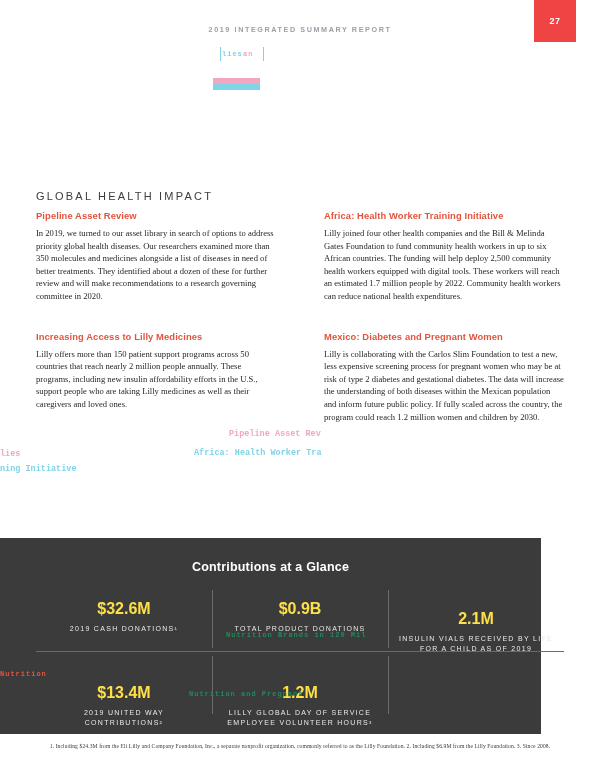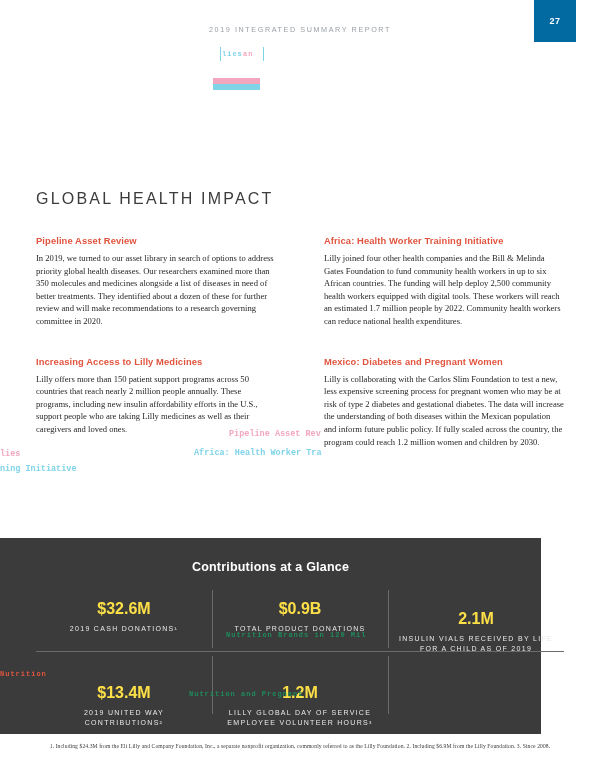--- a/index.html
+++ b/index.html
@@ -28,28 +28,29 @@
     position: absolute;
     top: 25px;
     left: 0;
     width: 600px;
     text-align: center;
     font-family: "Liberation Sans", sans-serif;
     font-size: 7.2px;
     letter-spacing: 1.6px;
     color: #9aa0a6;
     text-transform: uppercase;
+    font-weight: bold;
   }
   .page-number-box {
     position: absolute;
     top: 0;
     right: 24px;
     width: 42px;
     height: 42px;
-    background: #0369a1;
+    background: #ef4444;
     color: #ffffff;
     font-family: "Liberation Sans", sans-serif;
     font-size: 9px;
     font-weight: bold;
     display: flex;
     align-items: center;
     justify-content: center;
     letter-spacing: 0.5px;
   }
 
@@ -73,25 +74,25 @@
 
   
   .content {
     position: absolute;
     top: 190px;
     left: 36px;
     width: 528px;
   }
   .section-title {
     font-family: "Liberation Sans", sans-serif;
-    font-size: 16px;
+    font-size: 11px;
     letter-spacing: 2.2px;
     color: #3c3c3c;
     text-transform: uppercase;
-    margin-bottom: 27px;
+    margin-bottom: 8px;
   }
   .cols {
     display: flex;
     gap: 48px;
   }
   .col {
     width: 248px;
   }
   .sub-head {
     font-family: "Liberation Sans", sans-serif;

